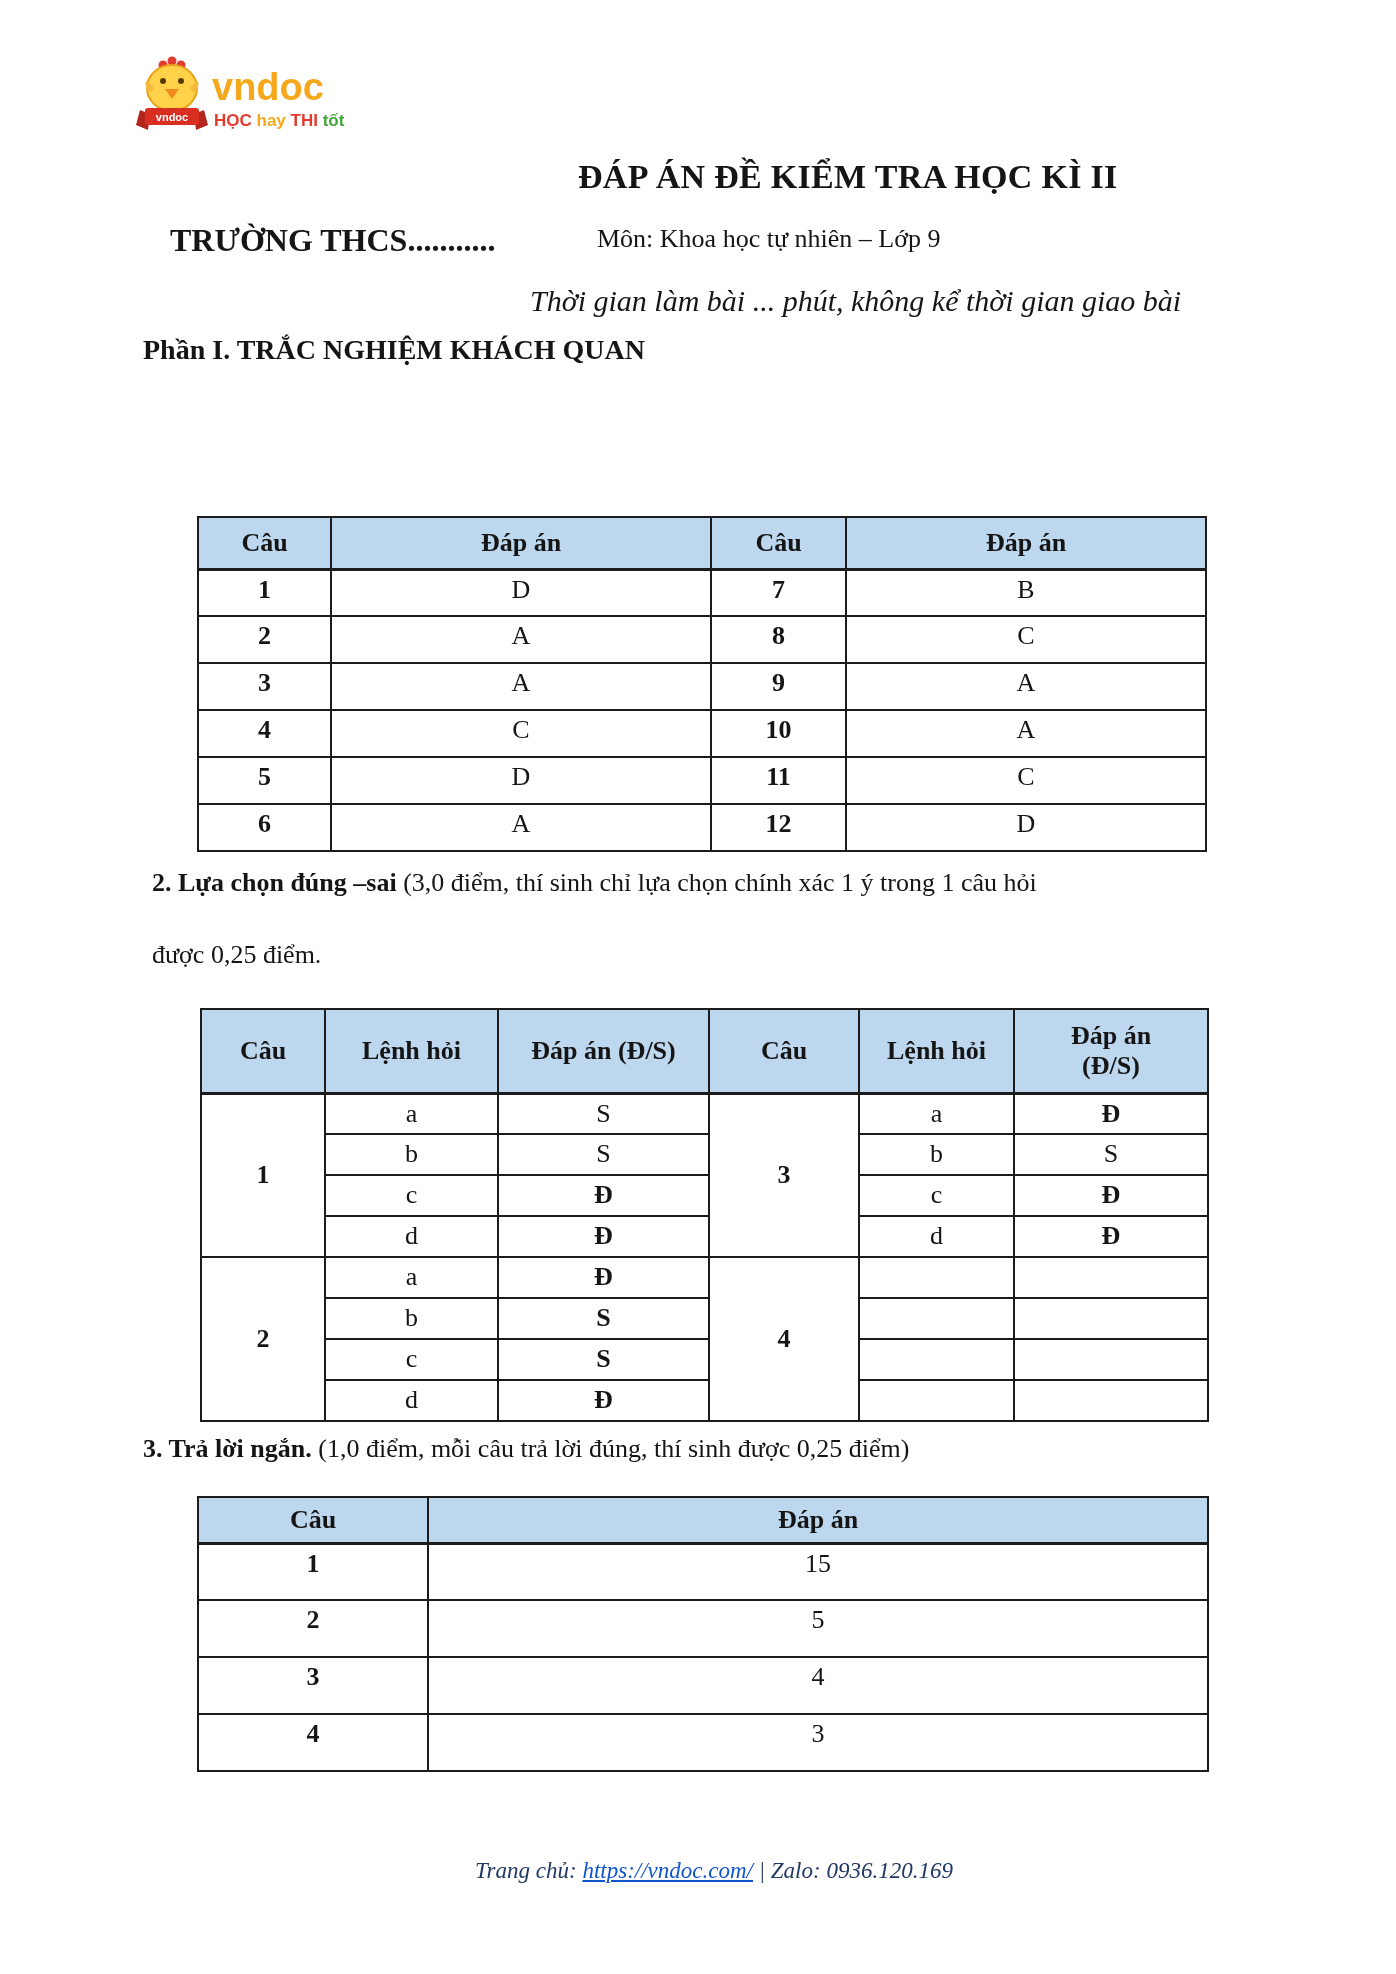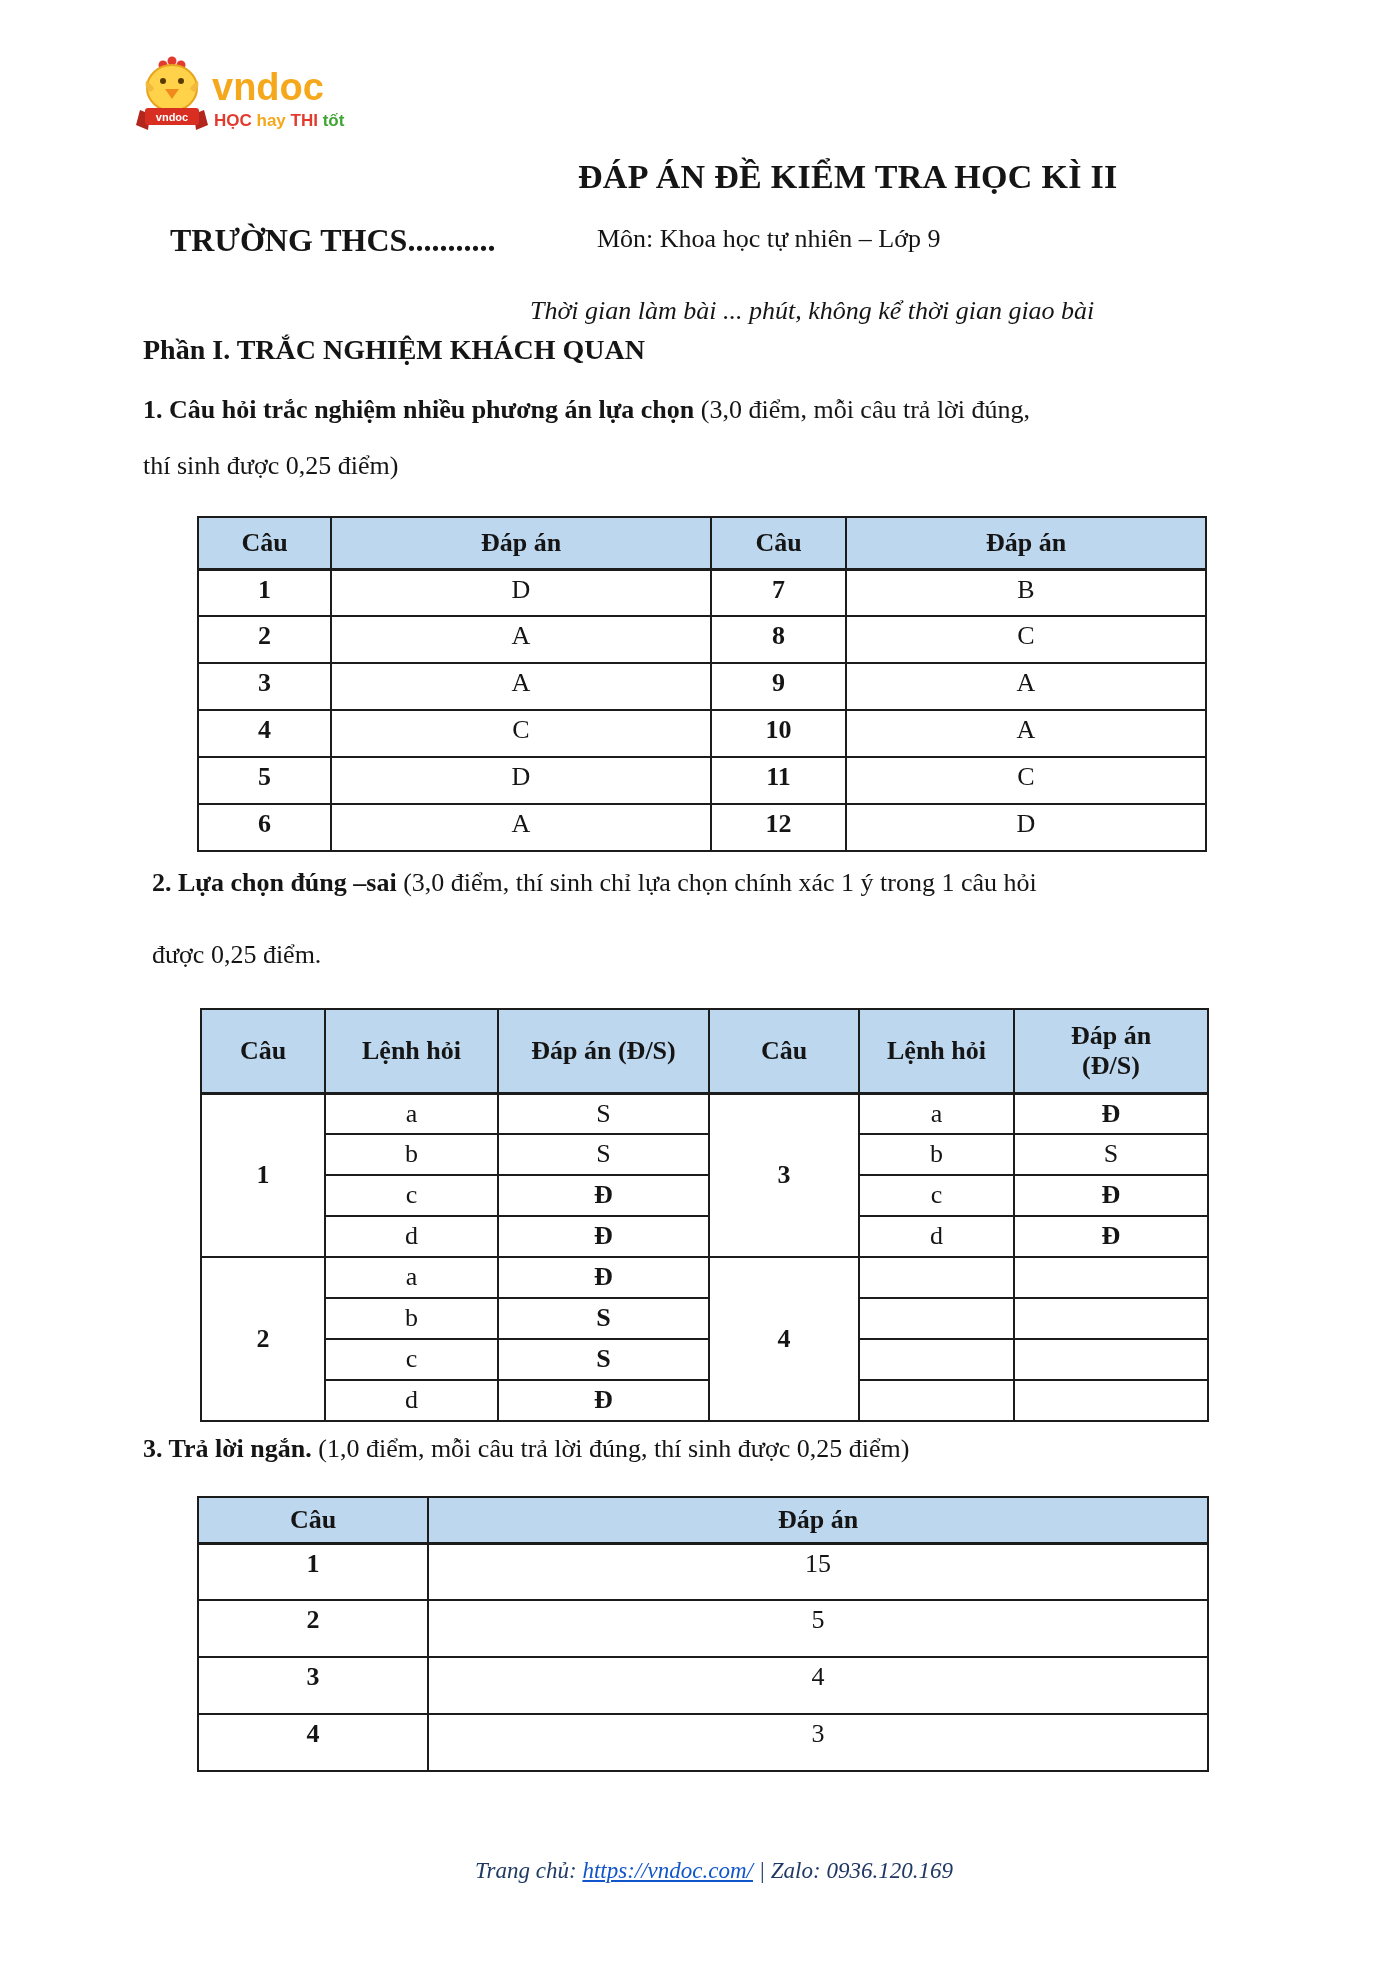--- a/index.html
+++ b/index.html
@@ -7,21 +7,21 @@
   .page {
     position:relative; width:1396px; height:1974px; margin:0 auto;
     background:#ffffff; font-family:"Liberation Serif", serif; color:#151515;
     overflow:hidden;
   }
   .abs { position:absolute; }
   .b { font-weight:bold; }
   .doc-title { font-size:34px; font-weight:bold; letter-spacing:0.3px; }
   .school { font-size:32px; font-weight:bold; }
   .subject { font-size:26px; }
-  .time-note { font-size:26px; font-style:italic;margin-top:12px; }
+  .time-note { font-size:30px; font-style:italic; }
   .part-heading { font-size:28px; font-weight:bold; }
   .para { font-size:26px; line-height:56px; }
   .para2 { font-size:26px; }
 
   table { border-collapse:collapse; table-layout:fixed; }
   .tbl th {
     border:2px solid #1c1c1c; border-bottom-width:3px;
     font-size:26px; font-weight:bold; text-align:center; padding:6px 14px;
   }
   .tbl td {
@@ -65,24 +65,20 @@
   <div class="abs doc-title" style="left:578px; top:158px;">ĐÁP ÁN ĐỀ KIỂM TRA HỌC KÌ II</div>
 
   <div class="abs school" style="left:170px; top:222px;">TRƯỜNG THCS...........</div>
 
   <div class="abs subject" style="left:597px; top:224px;">Môn: Khoa học tự nhiên – Lớp 9</div>
 
   <div class="abs time-note" style="left:530px; top:284px;">Thời gian làm bài ... phút, không kể thời gian giao bài</div>
 
   <div class="abs part-heading" style="left:143px; top:334px;">Phần I. TRẮC NGHIỆM KHÁCH QUAN</div>
 
-  <div class="abs para" style="left:143px; top:382px;">
-    <span class="b">1.  Câu hỏi trắc nghiệm nhiều phương án lựa chọn</span><span> (3,0 điểm, mỗi câu trả lời đúng,</span><br>
-    <span>thí sinh được 0,25 điểm)</span>
-  </div>
 
   <table class="tbl abs" style="left:197px; top:516px; width:1008px;">
     <colgroup>
       <col style="width:133px">
         <col style="width:380px">
         <col style="width:135px">
         <col style="width:360px">
     </colgroup>
     <thead>
         <tr id="t1-head" style="height:52px;">

